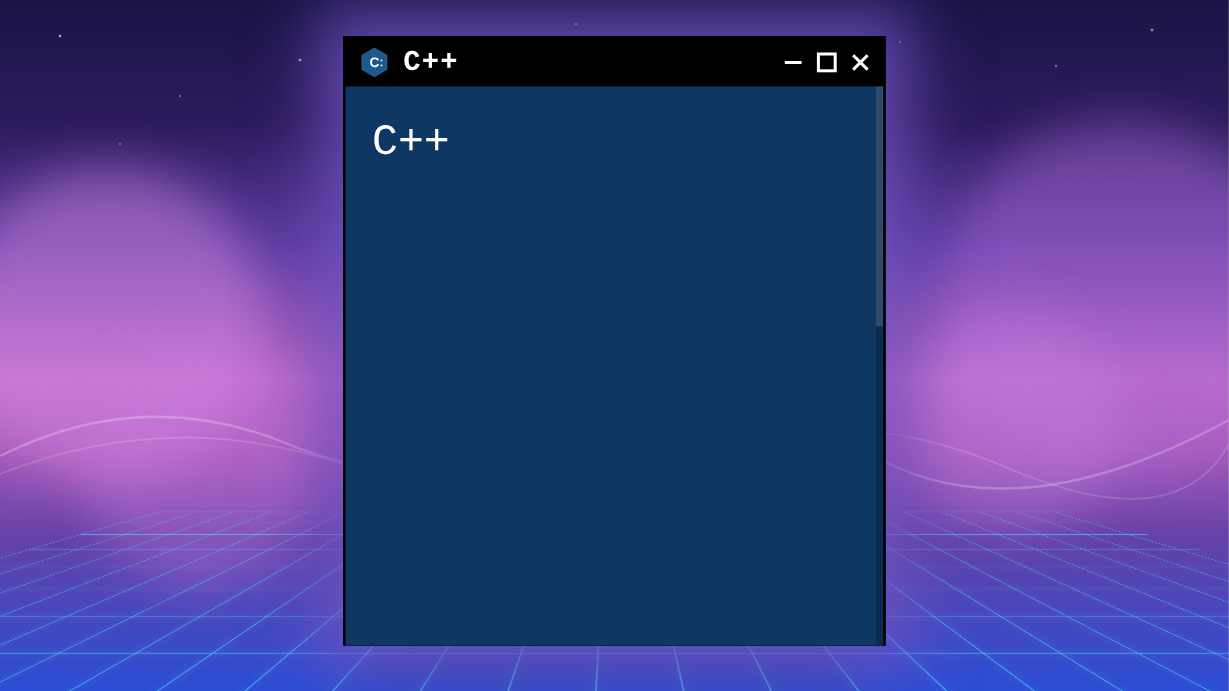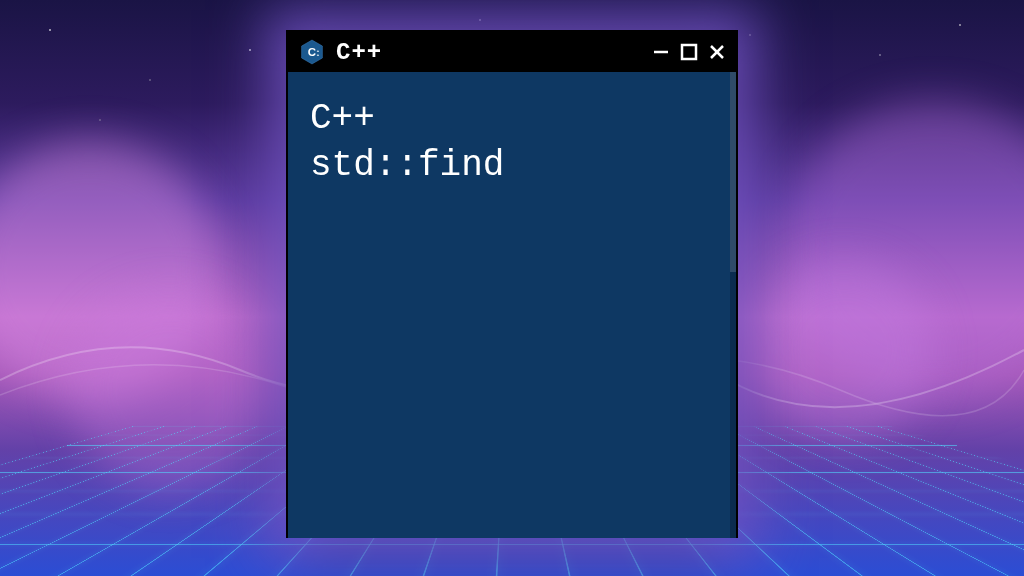--- a/index.html
+++ b/index.html
@@ -216,18 +216,17 @@
       <span class="ctrl">
         <svg width="18" height="18" viewBox="0 0 18 18">
             <line x1="3" y1="3" x2="15" y2="15" stroke="#fff" stroke-width="2.5"></line>
             <line x1="15" y1="3" x2="3" y2="15" stroke="#fff" stroke-width="2.5"></line>
           </svg>
       </span>
     </div>
   </div>
   <div class="window-body">
     <div>C++</div>
-    <div>std::find</div>
     <div class="scrollbar-track">
       <div class="scrollbar-thumb"></div>
     </div>
   </div>
 </div>
 
 </body></html>

